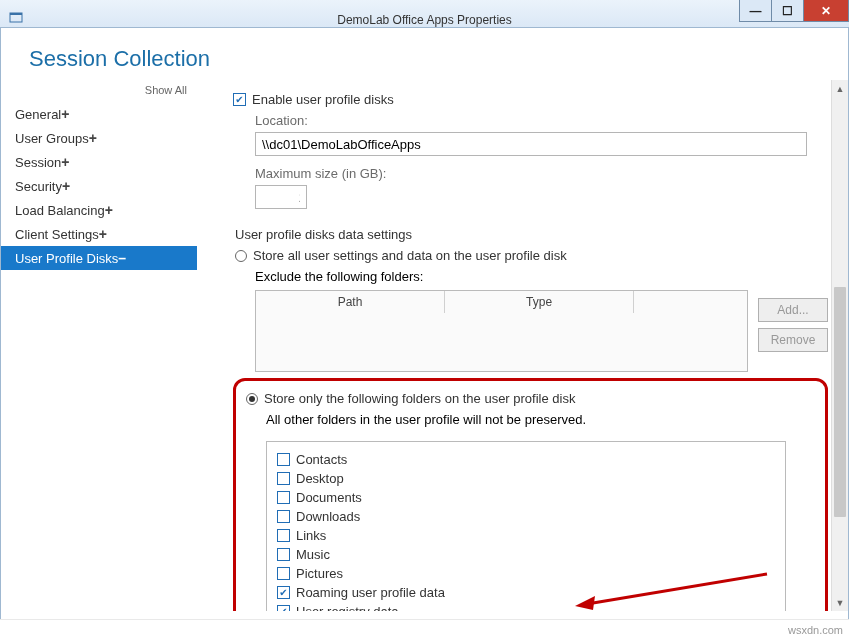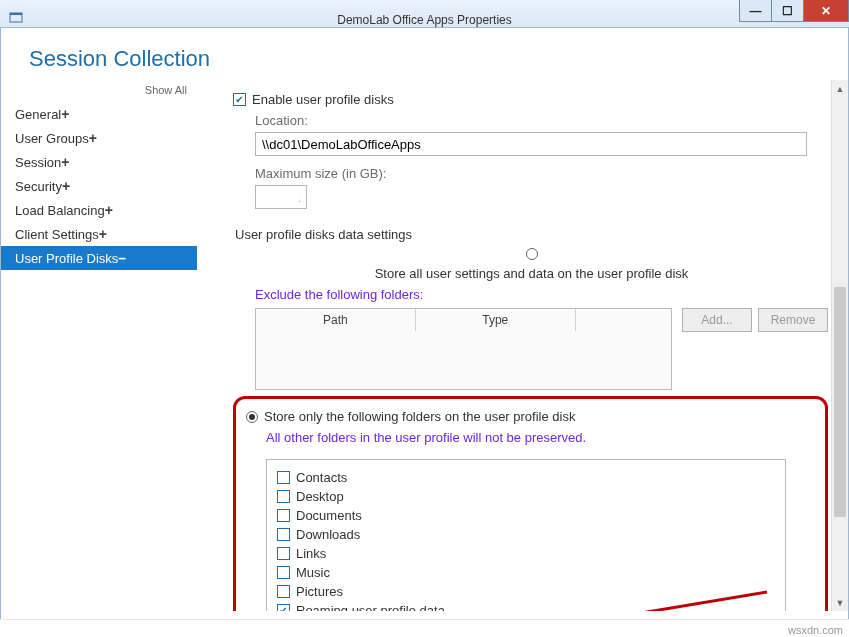--- a/index.html
+++ b/index.html
@@ -37,29 +37,29 @@
 
   .field-row { display:flex; align-items:center; gap:6px; margin-bottom:6px;}
   .label { color:#6b6b6b; font-size:13px;}
   .sub { margin-left:22px;}
   .textbox { height:24px; border:1px solid #b5b5b5; padding:2px 6px; font-size:13px; background:#fff;}
   .chkbox{ width:13px;height:13px;border:1px solid #206db5; display:inline-flex; align-items:center; justify-content:center; font-size:10px; color:#206db5; background:#fff;}
   .radio { width:12px;height:12px; border:1px solid #666; border-radius:50%; display:inline-flex; align-items:center; justify-content:center;}
   .radio .dot{ width:6px;height:6px;border-radius:50%;background:#333;}
 
   .section-h { margin:14px 0 6px 0; color:#333;}
-  .dimlabel { color:#6d28d9;}
+  .dimlabel { color:#000000;}
   
   .table { border:1px solid #bababa; margin-top:6px; width:503px;}
   .thead { display:flex; background:#fff;}
   .th { flex:1; border-right:1px solid #d0d0d0; text-align:center; font-size:12px; padding:4px 0; color:#444; background:#fafafa;}
   .th:last-child{border-right:none;}
   .tbody { height:58px; background:#fafafa;}
 
-  .btncol { display:flex; flex-direction:row; gap:6px; margin-top:6px;}
+  .btncol { display:flex; flex-direction:column; gap:6px; margin-top:14px;}
   .btn { width:70px; height:24px; border:1px solid #b0b0b0; background:#eee; color:#999; font-size:12px; display:flex; align-items:center; justify-content:center;}
 
   .redbox { border:3px solid #c00000; border-radius:12px; padding:10px 10px 12px 10px; margin-top:6px; position:relative;}
   .folderlist { border:1px solid #bababa; padding:8px 10px; margin-top:14px; width:520px;}
   .frow { display:flex; align-items:center; gap:6px; height:19px; font-size:13px;}
 
   .arrow-svg { position:absolute; right:48px; bottom:26px; pointer-events:none;}
 
   .watermark { position:absolute; right:6px; bottom:1px; font-size:11px; color:#999;}
   .bottombar { position:absolute; left:0; right:0; bottom:0; height:18px; background:#fff; border-top:1px solid #e9e9e9;}
@@ -135,21 +135,21 @@
 
       <div class="sub" style="">
         <div class="label">Location:</div>
         <input class="textbox" style="width: 552px; margin-top: 4px;" value="\\dc01\DemoLabOfficeApps">
         <div class="label" style="margin-top:10px;">Maximum size (in GB):</div>
         <input class="textbox" style="width: 52px; margin-top: 4px; padding-left: 43px;" value="20">
       </div>
 
       <div class="section-h" style="margin-left:2px; margin-top:18px;">User profile disks data settings</div>
 
-      <div class="field-row" style="margin-left:2px;flex-direction:column;">
+      <div class="field-row" style="margin-left:2px;">
         <span class="radio"></span>
         <span>Store all user settings and data on the user profile disk</span>
       </div>
       <div class="sub dimlabel" style="margin-top:4px;">Exclude the following folders:</div>
 
       <div style="display:flex; gap:10px;" class="sub">
         <div class="table">
           <div class="thead">
             <div class="th">Path</div>
             <div class="th">Type</div>

